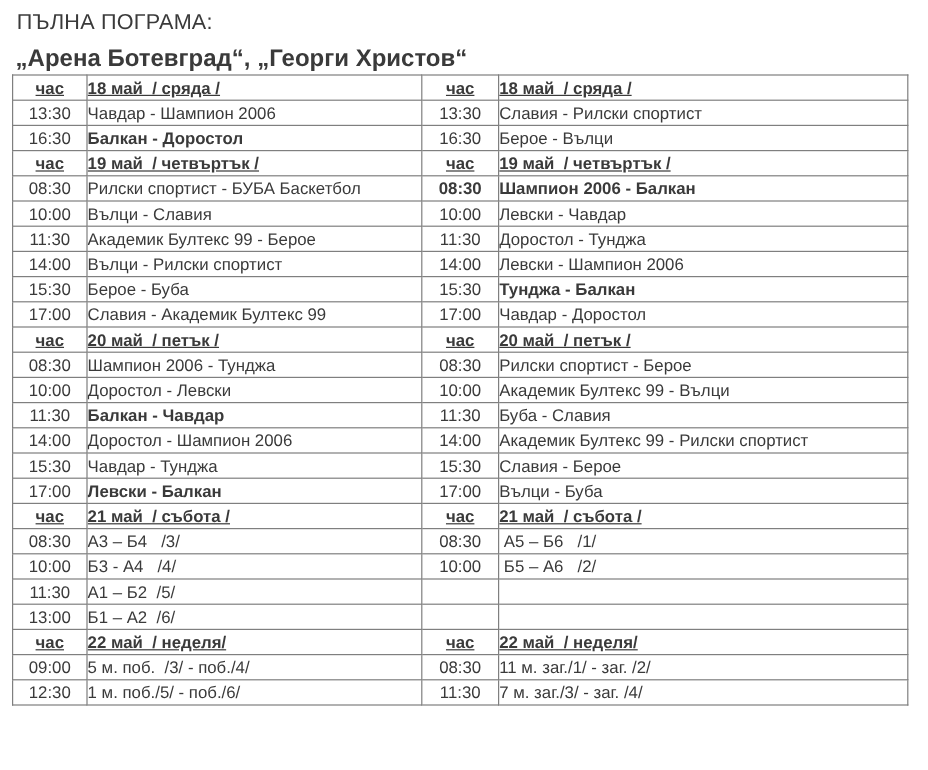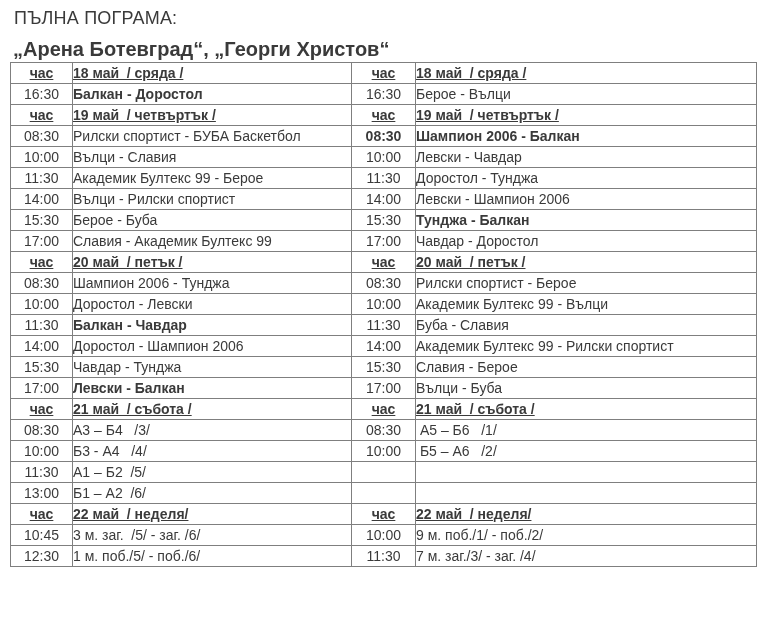--- a/index.html
+++ b/index.html
@@ -60,20 +60,26 @@
     <col style="width:341px">
   </colgroup>
   <tbody id="schedule-body">
       <tr>
         <td class="time hdr"><span class="u">час</span></td>
         <td class="match hdr"><span class="u">18 май  / сряда /</span></td>
         <td class="time hdr"><span class="u">час</span></td>
         <td class="match hdr"><span class="u">18 май  / сряда /</span></td>
       </tr>
       <tr>
+        <td class="time"><span>13:30</span></td>
+        <td class="match"><span>Чавдар - Шампион 2006</span></td>
+        <td class="time"><span>13:30</span></td>
+        <td class="match"><span>Славия - Рилски спортист</span></td>
+      </tr>
+      <tr>
         <td class="time"><span>16:30</span></td>
         <td class="match b"><span>Балкан - Доростол</span></td>
         <td class="time"><span>16:30</span></td>
         <td class="match"><span>Берое - Вълци</span></td>
       </tr>
       <tr>
         <td class="time hdr"><span class="u">час</span></td>
         <td class="match hdr"><span class="u">19 май  / четвъртък /</span></td>
         <td class="time hdr"><span class="u">час</span></td>
         <td class="match hdr"><span class="u">19 май  / четвъртък /</span></td>
@@ -186,24 +192,24 @@
         <td class="time"><span></span></td>
         <td class="match"><span></span></td>
       </tr>
       <tr>
         <td class="time hdr"><span class="u">час</span></td>
         <td class="match hdr"><span class="u">22 май  / неделя/</span></td>
         <td class="time hdr"><span class="u">час</span></td>
         <td class="match hdr"><span class="u">22 май  / неделя/</span></td>
       </tr>
       <tr>
-        <td class="time"><span>10:45</span></td>
-        <td class="match"><span>3 м. заг.  /5/ - заг. /6/</span></td>
-        <td class="time"><span>10:00</span></td>
-        <td class="match"><span>9 м. поб./1/ - поб./2/</span></td>
+        <td class="time"><span>09:00</span></td>
+        <td class="match"><span>5 м. поб.  /3/ - поб./4/</span></td>
+        <td class="time"><span>08:30</span></td>
+        <td class="match"><span>11 м. заг./1/ - заг. /2/</span></td>
       </tr>
       <tr>
         <td class="time"><span>12:30</span></td>
         <td class="match"><span>1 м. поб./5/ - поб./6/</span></td>
         <td class="time"><span>11:30</span></td>
         <td class="match"><span>7 м. заг./3/ - заг. /4/</span></td>
       </tr>
     </tbody>
 </table>
 

